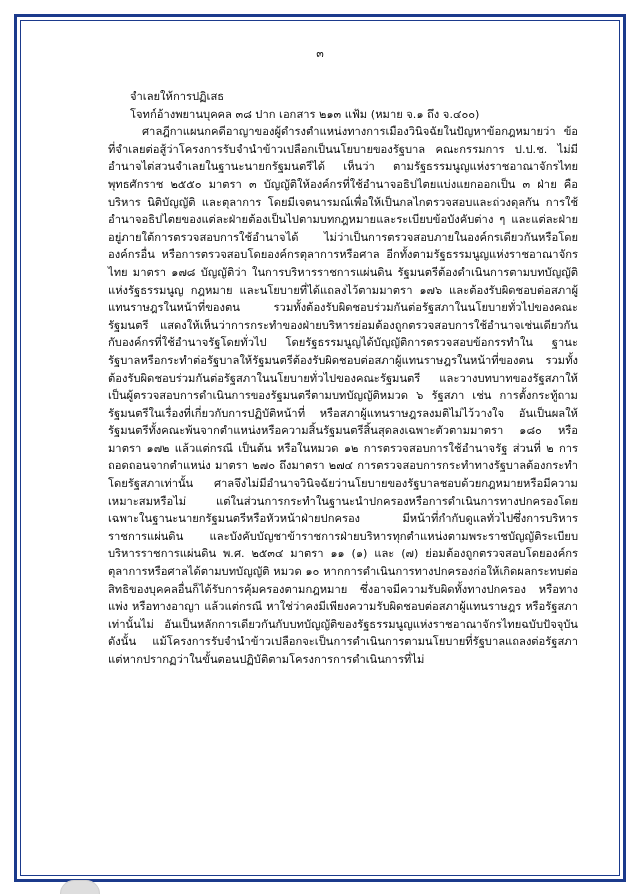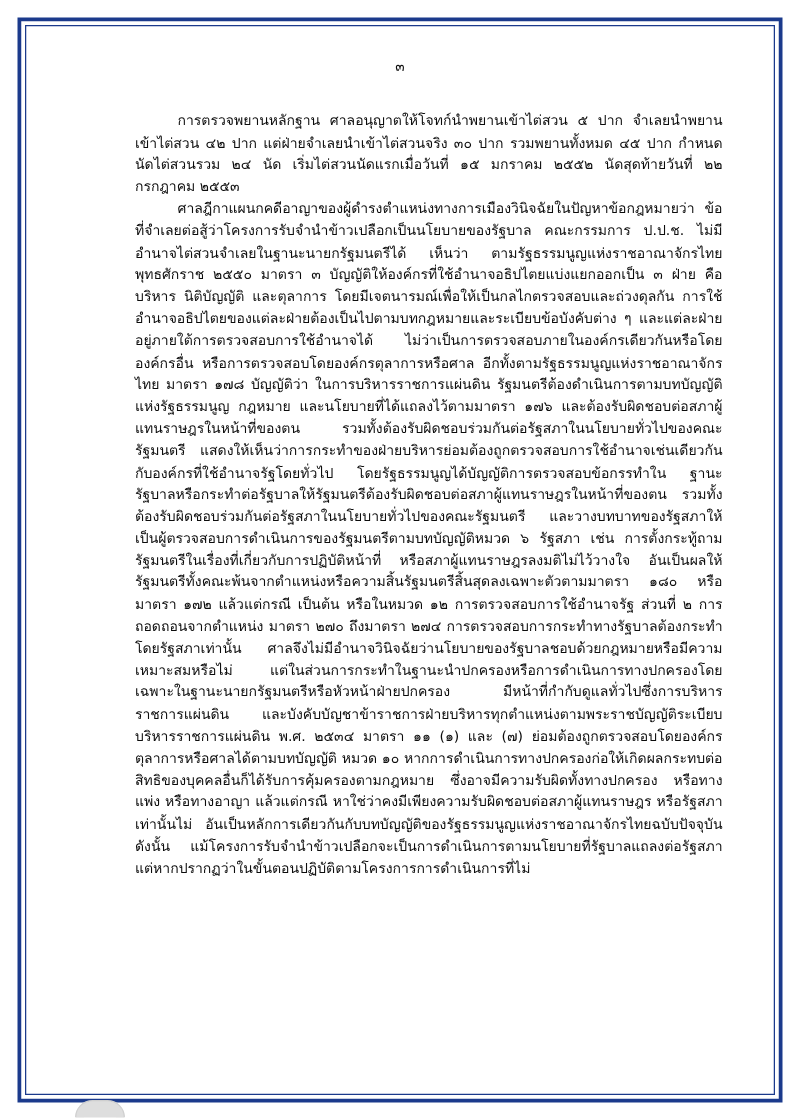--- a/index.html
+++ b/index.html
@@ -82,18 +82,19 @@
 </head>
 <body>
 
 <div id="page">
   <div class="frame-outer"></div>
   <div class="frame-inner"></div>
 
   <div class="page-number">๓</div>
 
   <div class="body-text">
-    <p class="ind-2">การตรวจพยานหลักฐาน ศาลอนุญาตให้โจทก์นำพยานเข้าไต่สวน ๕ ปาก จำเลยนำพยานเข้าไต่สวน ๔๒ ปาก แต่ฝ่ายจำเลยนำเข้าไต่สวนจริง ๓๐ ปาก รวมพยานทั้งหมด ๔๕ ปาก กำหนดนัดไต่สวนรวม ๒๔ นัด เริ่มไต่สวนนัดแรกเมื่อวันที่ ๑๕ มกราคม ๒๕๕๒ นัดสุดท้ายวันที่ ๒๒ กรกฎาคม ๒๕๕๓</p>
+    <p class="ind-1">จำเลยให้การปฏิเสธ</p>
+    <p class="ind-1">โจทก์อ้างพยานบุคคล ๓๘ ปาก เอกสาร ๒๑๓ แฟ้ม (หมาย จ.๑ ถึง จ.๔๐๐)</p>
     <p class="ind-2">ศาลฎีกาแผนกคดีอาญาของผู้ดำรงตำแหน่งทางการเมืองวินิจฉัยในปัญหาข้อกฎหมายว่า ข้อที่จำเลยต่อสู้ว่าโครงการรับจำนำข้าวเปลือกเป็นนโยบายของรัฐบาล คณะกรรมการ ป.ป.ช. ไม่มีอำนาจไต่สวนจำเลยในฐานะนายกรัฐมนตรีได้ เห็นว่า ตามรัฐธรรมนูญแห่งราชอาณาจักรไทย พุทธศักราช ๒๕๕๐ มาตรา ๓ บัญญัติให้องค์กรที่ใช้อำนาจอธิปไตยแบ่งแยกออกเป็น ๓ ฝ่าย คือ บริหาร นิติบัญญัติ และตุลาการ โดยมีเจตนารมณ์เพื่อให้เป็นกลไกตรวจสอบและถ่วงดุลกัน การใช้อำนาจอธิปไตยของแต่ละฝ่ายต้องเป็นไปตามบทกฎหมายและระเบียบข้อบังคับต่าง ๆ และแต่ละฝ่ายอยู่ภายใต้การตรวจสอบการใช้อำนาจได้ ไม่ว่าเป็นการตรวจสอบภายในองค์กรเดียวกันหรือโดยองค์กรอื่น หรือการตรวจสอบโดยองค์กรตุลาการหรือศาล อีกทั้งตามรัฐธรรมนูญแห่งราชอาณาจักรไทย มาตรา ๑๗๘ บัญญัติว่า ในการบริหารราชการแผ่นดิน รัฐมนตรีต้องดำเนินการตามบทบัญญัติแห่งรัฐธรรมนูญ กฎหมาย และนโยบายที่ได้แถลงไว้ตามมาตรา ๑๗๖ และต้องรับผิดชอบต่อสภาผู้แทนราษฎรในหน้าที่ของตน รวมทั้งต้องรับผิดชอบร่วมกันต่อรัฐสภาในนโยบายทั่วไปของคณะรัฐมนตรี แสดงให้เห็นว่าการกระทำของฝ่ายบริหารย่อมต้องถูกตรวจสอบการใช้อำนาจเช่นเดียวกันกับองค์กรที่ใช้อำนาจรัฐโดยทั่วไป โดยรัฐธรรมนูญได้บัญญัติการตรวจสอบข้อกรรทำใน ฐานะรัฐบาลหรือกระทำต่อรัฐบาลให้รัฐมนตรีต้องรับผิดชอบต่อสภาผู้แทนราษฎรในหน้าที่ของตน รวมทั้งต้องรับผิดชอบร่วมกันต่อรัฐสภาในนโยบายทั่วไปของคณะรัฐมนตรี และวางบทบาทของรัฐสภาให้เป็นผู้ตรวจสอบการดำเนินการของรัฐมนตรีตามบทบัญญัติหมวด ๖ รัฐสภา เช่น การตั้งกระทู้ถามรัฐมนตรีในเรื่องที่เกี่ยวกับการปฏิบัติหน้าที่ หรือสภาผู้แทนราษฎรลงมติไม่ไว้วางใจ อันเป็นผลให้รัฐมนตรีทั้งคณะพ้นจากตำแหน่งหรือความสิ้นรัฐมนตรีสิ้นสุดลงเฉพาะตัวตามมาตรา ๑๘๐ หรือมาตรา ๑๗๒ แล้วแต่กรณี เป็นต้น หรือในหมวด ๑๒ การตรวจสอบการใช้อำนาจรัฐ ส่วนที่ ๒ การถอดถอนจากตำแหน่ง มาตรา ๒๗๐ ถึงมาตรา ๒๗๔ การตรวจสอบการกระทำทางรัฐบาลต้องกระทำโดยรัฐสภาเท่านั้น ศาลจึงไม่มีอำนาจวินิจฉัยว่านโยบายของรัฐบาลชอบด้วยกฎหมายหรือมีความเหมาะสมหรือไม่ แต่ในส่วนการกระทำในฐานะนำปกครองหรือการดำเนินการทางปกครองโดยเฉพาะในฐานะนายกรัฐมนตรีหรือหัวหน้าฝ่ายปกครอง มีหน้าที่กำกับดูแลทั่วไปซึ่งการบริหารราชการแผ่นดิน และบังคับบัญชาข้าราชการฝ่ายบริหารทุกตำแหน่งตามพระราชบัญญัติระเบียบบริหารราชการแผ่นดิน พ.ศ. ๒๕๓๔ มาตรา ๑๑ (๑) และ (๗) ย่อมต้องถูกตรวจสอบโดยองค์กรตุลาการหรือศาลได้ตามบทบัญญัติ หมวด ๑๐ หากการดำเนินการทางปกครองก่อให้เกิดผลกระทบต่อสิทธิของบุคคลอื่นก็ได้รับการคุ้มครองตามกฎหมาย ซึ่งอาจมีความรับผิดทั้งทางปกครอง หรือทางแพ่ง หรือทางอาญา แล้วแต่กรณี หาใช่ว่าคงมีเพียงความรับผิดชอบต่อสภาผู้แทนราษฎร หรือรัฐสภาเท่านั้นไม่ อันเป็นหลักการเดียวกันกับบทบัญญัติของรัฐธรรมนูญแห่งราชอาณาจักรไทยฉบับปัจจุบัน ดังนั้น แม้โครงการรับจำนำข้าวเปลือกจะเป็นการดำเนินการตามนโยบายที่รัฐบาลแถลงต่อรัฐสภา แต่หากปรากฏว่าในขั้นตอนปฏิบัติตามโครงการการดำเนินการที่ไม่</p>
   </div>
 
   <div class="clip-bottom"></div>
 </div>
 
 </body></html>

